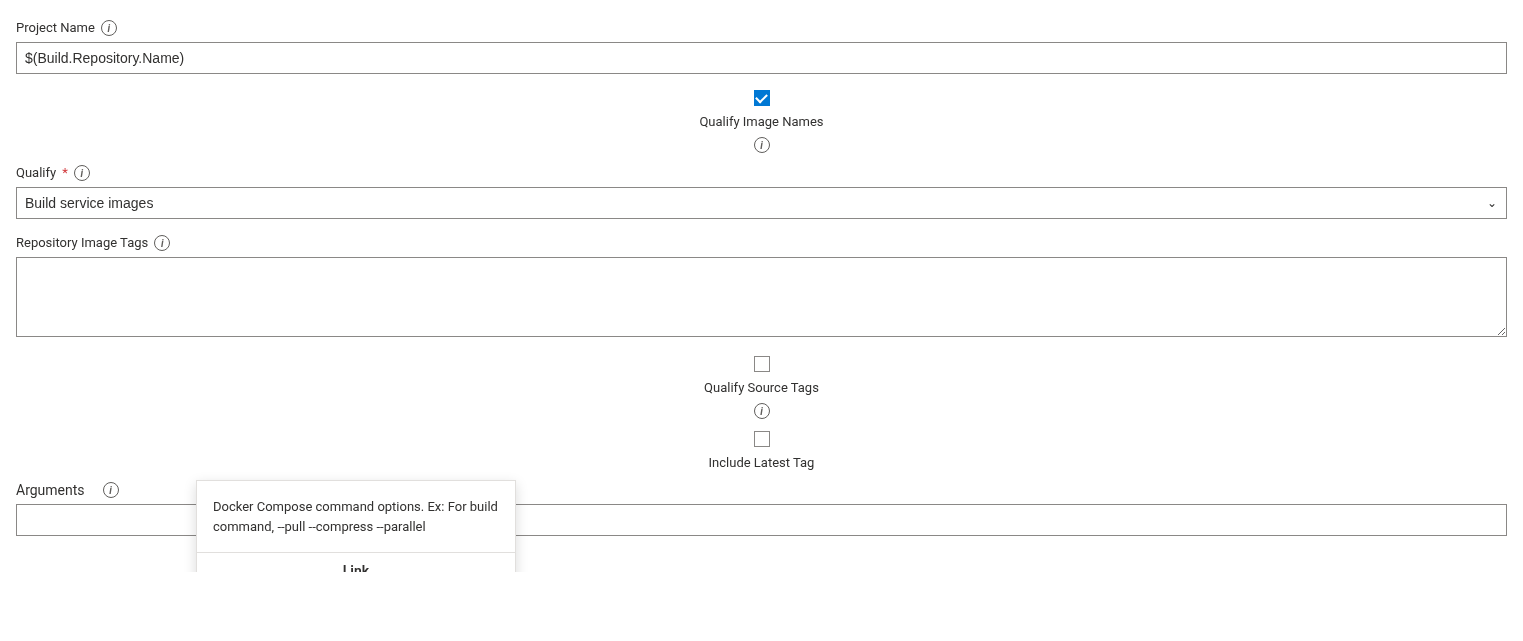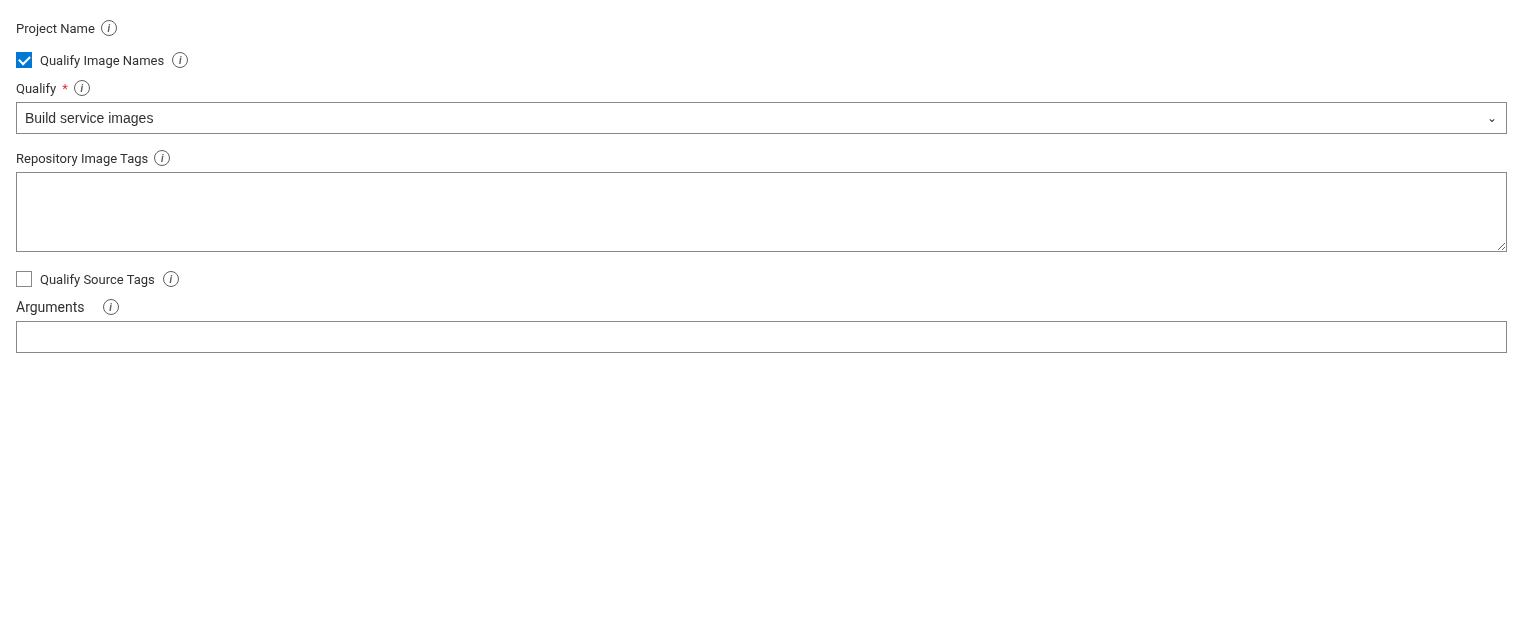--- a/index.html
+++ b/index.html
@@ -15,21 +15,21 @@
       background: #fff;
       padding: 20px 16px;
     }
 
     .form-section {
       margin-bottom: 16px;
     }
 
     .field-label {
       display: flex;
-      align-items: center;
+      align-items: flex-start;
       gap: 6px;
       margin-bottom: 6px;
       font-size: 13px;
       font-weight: 400;
       color: #323130;
     }
 
     .field-label .required {
       color: #d13438;
     }
@@ -70,20 +70,21 @@
       resize: vertical;
       height: 80px;
       font-family: inherit;
     }
 
     .checkbox-row {
       display: flex;
       align-items: center;
       gap: 8px;
       margin-bottom: 12px;
+      flex-direction: column;
     }
 
     .checkbox-input {
       width: 16px;
       height: 16px;
       border: 1px solid #8a8886;
       background: #fff;
       display: inline-flex;
       align-items: center;
       justify-content: center;
@@ -192,20 +193,21 @@
 </head>
 <body>
 
 <div class="relative-container">
 
   <div class="form-section">
     <div class="field-label">
       <span>Project Name</span>
       <span class="info-icon">i</span>
     </div>
+    <input type="text" class="text-input" value="$(Build.Repository.Name)" style="">
   </div>
 
   <div class="form-section checkbox-row">
     <input type="checkbox" class="checkbox-input checked" style="">
     <label class="checkbox-label">Qualify Image Names</label>
     <span class="info-icon">i</span>
   </div>
 
   <div class="form-section">
     <div class="field-label">
@@ -233,20 +235,24 @@
     </div>
     <textarea class="textarea-input" style=""></textarea>
   </div>
 
   <div class="form-section checkbox-row">
     <input type="checkbox" class="checkbox-input" style="">
     <label class="checkbox-label">Qualify Source Tags</label>
     <span class="info-icon">i</span>
   </div>
 
+  <div class="form-section checkbox-row">
+    <input type="checkbox" class="checkbox-input" style="">
+    <label class="checkbox-label">Include Latest Tag</label>
+  </div>
 
   <div class="form-section">
     <div class="arguments-row">
       <span>Arguments</span>
       <span class="info-icon">i</span>
     </div>
     <input type="text" class="text-input" style="">
   </div>
 
   <div class="tooltip-popup">

